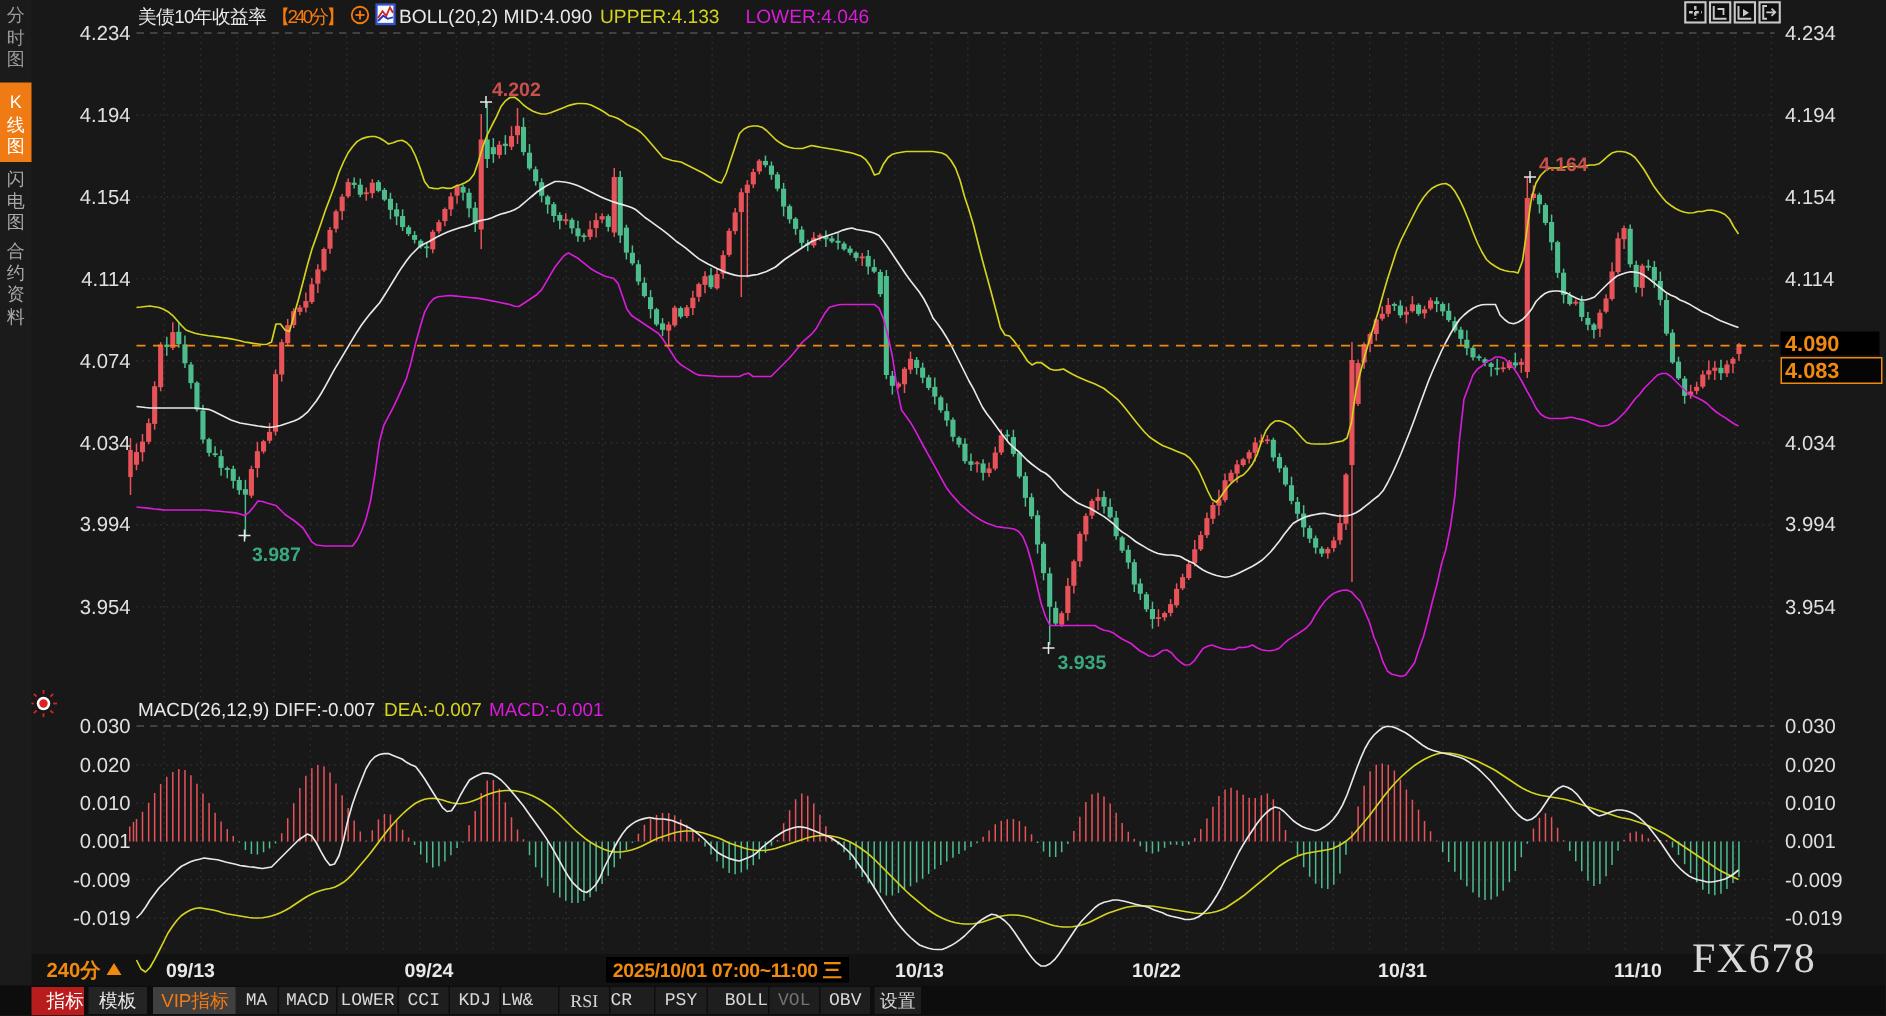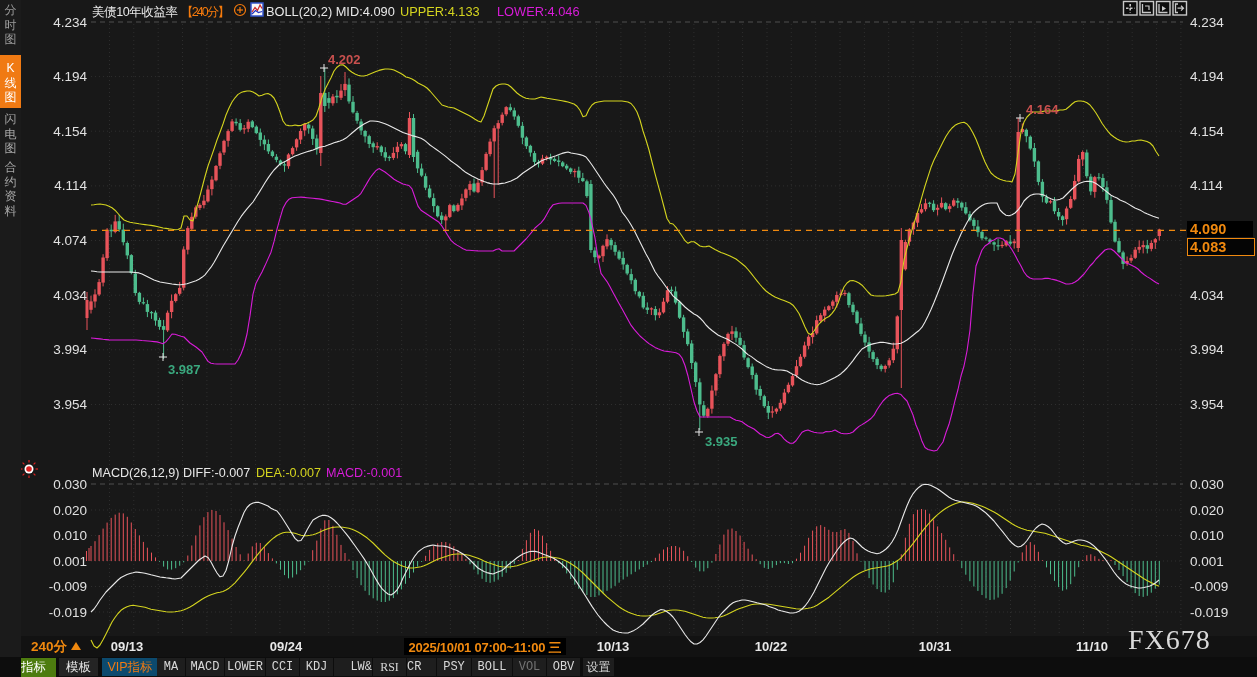--- a/index.html
+++ b/index.html
@@ -966,30 +966,30 @@
 <path d="M 1178 4 L 1175.5 4 L 1175.5 12.5 L 1178 12.5" fill="none" stroke="#c8c8c8" stroke-width="1.3"></path>
 <path d="M 1177.5 8.2 L 1183 8.2 M 1181 5.8 L 1183.5 8.2 L 1181 10.6" fill="none" stroke="#c8c8c8" stroke-width="1.2"></path>
 </svg>
 <div style="position:absolute;left:0;top:0;width:21px;height:677px;background:#1b1b1b;font-family:'Liberation Sans',sans-serif">
 <div style="position:absolute;top:3px;left:0;width:21px;text-align:center;font-size:12px;line-height:14.5px;color:#9a9a9a">分<br>时<br>图</div>
 <div style="position:absolute;top:55px;left:0;width:21px;height:53px;background:#f07a13;text-align:center;font-size:12px;line-height:14.5px;color:#fff;padding-top:6px;box-sizing:border-box">K<br>线<br>图</div>
 <div style="position:absolute;top:112px;left:0;width:21px;text-align:center;font-size:12px;line-height:14.5px;color:#a8a8a8">闪<br>电<br>图</div>
 <div style="position:absolute;top:160px;left:0;width:21px;text-align:center;font-size:12px;line-height:14.5px;color:#a8a8a8">合<br>约<br>资<br>料</div>
 </div>
 <div style="position:absolute;left:0;top:657px;width:1257px;height:20px;background:#0d0d0d;font-family:'Liberation Sans',sans-serif">
-<div style="position:absolute;left:21px;top:1px;width:35px;height:19px;background:#4d7c0f;color:#fff;font-size:12.5px;text-align:left;line-height:19px">指标</div>
+<div style="position:absolute;left:21px;top:1px;width:35px;height:19px;background:#b91c1c;color:#fff;font-size:12.5px;text-align:right;line-height:19px">指标</div>
 <div style="position:absolute;left:59px;top:1px;width:39px;height:18px;background:#242424;color:#e8e8e8;font-size:12.5px;text-align:center;line-height:18px">模板</div>
-<div style="position:absolute;left:102px;top:1px;width:56px;height:18px;background:#0c4a6e;color:#f07a13;font-size:12.5px;text-align:center;line-height:18px">VIP指标</div>
+<div style="position:absolute;left:102px;top:1px;width:56px;height:18px;background:#404040;color:#f07a13;font-size:12.5px;text-align:center;line-height:18px">VIP指标</div>
 <div style="position:absolute;left:157px;top:1px;width:28px;height:18px;background:#1e1e1e;text-align:center;line-height:18px;color:#d8d8d8;font-family:'Liberation Mono',monospace;font-size:12px">MA</div>
       <div style="position:absolute;left:186px;top:1px;width:38px;height:18px;background:#1e1e1e;text-align:center;line-height:18px;color:#d8d8d8;font-family:Liberation Mono, monospace;font-size:12px">MACD</div>
       <div style="position:absolute;left:225px;top:1px;width:40px;height:18px;background:#1e1e1e;text-align:center;line-height:18px;color:#d8d8d8;font-family:'Liberation Mono',monospace;font-size:12px">LOWER</div>
       <div style="position:absolute;left:266px;top:1px;width:33px;height:18px;background:#1e1e1e;text-align:center;line-height:18px;color:#d8d8d8;font-family:'Liberation Mono',monospace;font-size:12px">CCI</div>
       <div style="position:absolute;left:300px;top:1px;width:33px;height:18px;background:#1e1e1e;text-align:center;line-height:18px;color:#d8d8d8;font-family:'Liberation Mono',monospace;font-size:12px">KDJ</div>
-      <div style="position:absolute;left:334px;top:1px;width:38px;height:18px;background:#1e1e1e;text-align:right;line-height:18px;color:#d8d8d8;font-family:'Liberation Mono',monospace;font-size:12px">LW&amp;</div>
+      <div style="position:absolute;left:334px;top:1px;width:38px;height:18px;background:#1e1e1e;text-align:left;line-height:18px;color:#d8d8d8;font-family:'Liberation Mono',monospace;font-size:12px">LW&amp;</div>
       <div style="position:absolute;left:373px;top:1px;width:33px;height:18px;background:#1e1e1e;text-align:center;line-height:18px;color:#d8d8d8;font-family:Liberation Serif, serif;font-size:12px">RSI</div>
       <div style="position:absolute;left:407px;top:1px;width:29px;height:18px;background:#1e1e1e;text-align:left;line-height:18px;color:#d8d8d8;font-family:'Liberation Mono',monospace;font-size:12px">CR</div>
       <div style="position:absolute;left:437px;top:1px;width:34px;height:18px;background:#1e1e1e;text-align:center;line-height:18px;color:#d8d8d8;font-family:'Liberation Mono',monospace;font-size:12px">PSY</div>
-      <div style="position:absolute;left:472px;top:1px;width:40px;height:18px;background:#1e1e1e;text-align:center;line-height:18px;color:#d8d8d8;font-family:'Liberation Mono',monospace;font-size:12px">BOLL</div>
+      <div style="position:absolute;left:472px;top:1px;width:40px;height:18px;background:#1e1e1e;text-align:right;line-height:18px;color:#d8d8d8;font-family:'Liberation Mono',monospace;font-size:12px">BOLL</div>
       <div style="position:absolute;left:513px;top:1px;width:33px;height:18px;background:#1e1e1e;text-align:center;line-height:18px;color:#737373;font-family:'Liberation Mono',monospace;font-size:12px">VOL</div>
       <div style="position:absolute;left:547px;top:1px;width:33px;height:18px;background:#1e1e1e;text-align:center;line-height:18px;color:#d8d8d8;font-family:'Liberation Mono',monospace;font-size:12px">OBV</div>
       <div style="position:absolute;left:583px;top:1px;width:31px;height:18px;background:#1e1e1e;text-align:center;line-height:18px;color:#d8d8d8;font-family:'Liberation Sans',sans-serif;font-size:12px">设置</div>
 </div>
 <div style="position:absolute;left:1128px;top:624px;width:129px;font-family:Liberation Serif, serif;font-size:28px;color:#d9d9d9;letter-spacing:1px">FX678</div>
 </div>
 </body></html>

